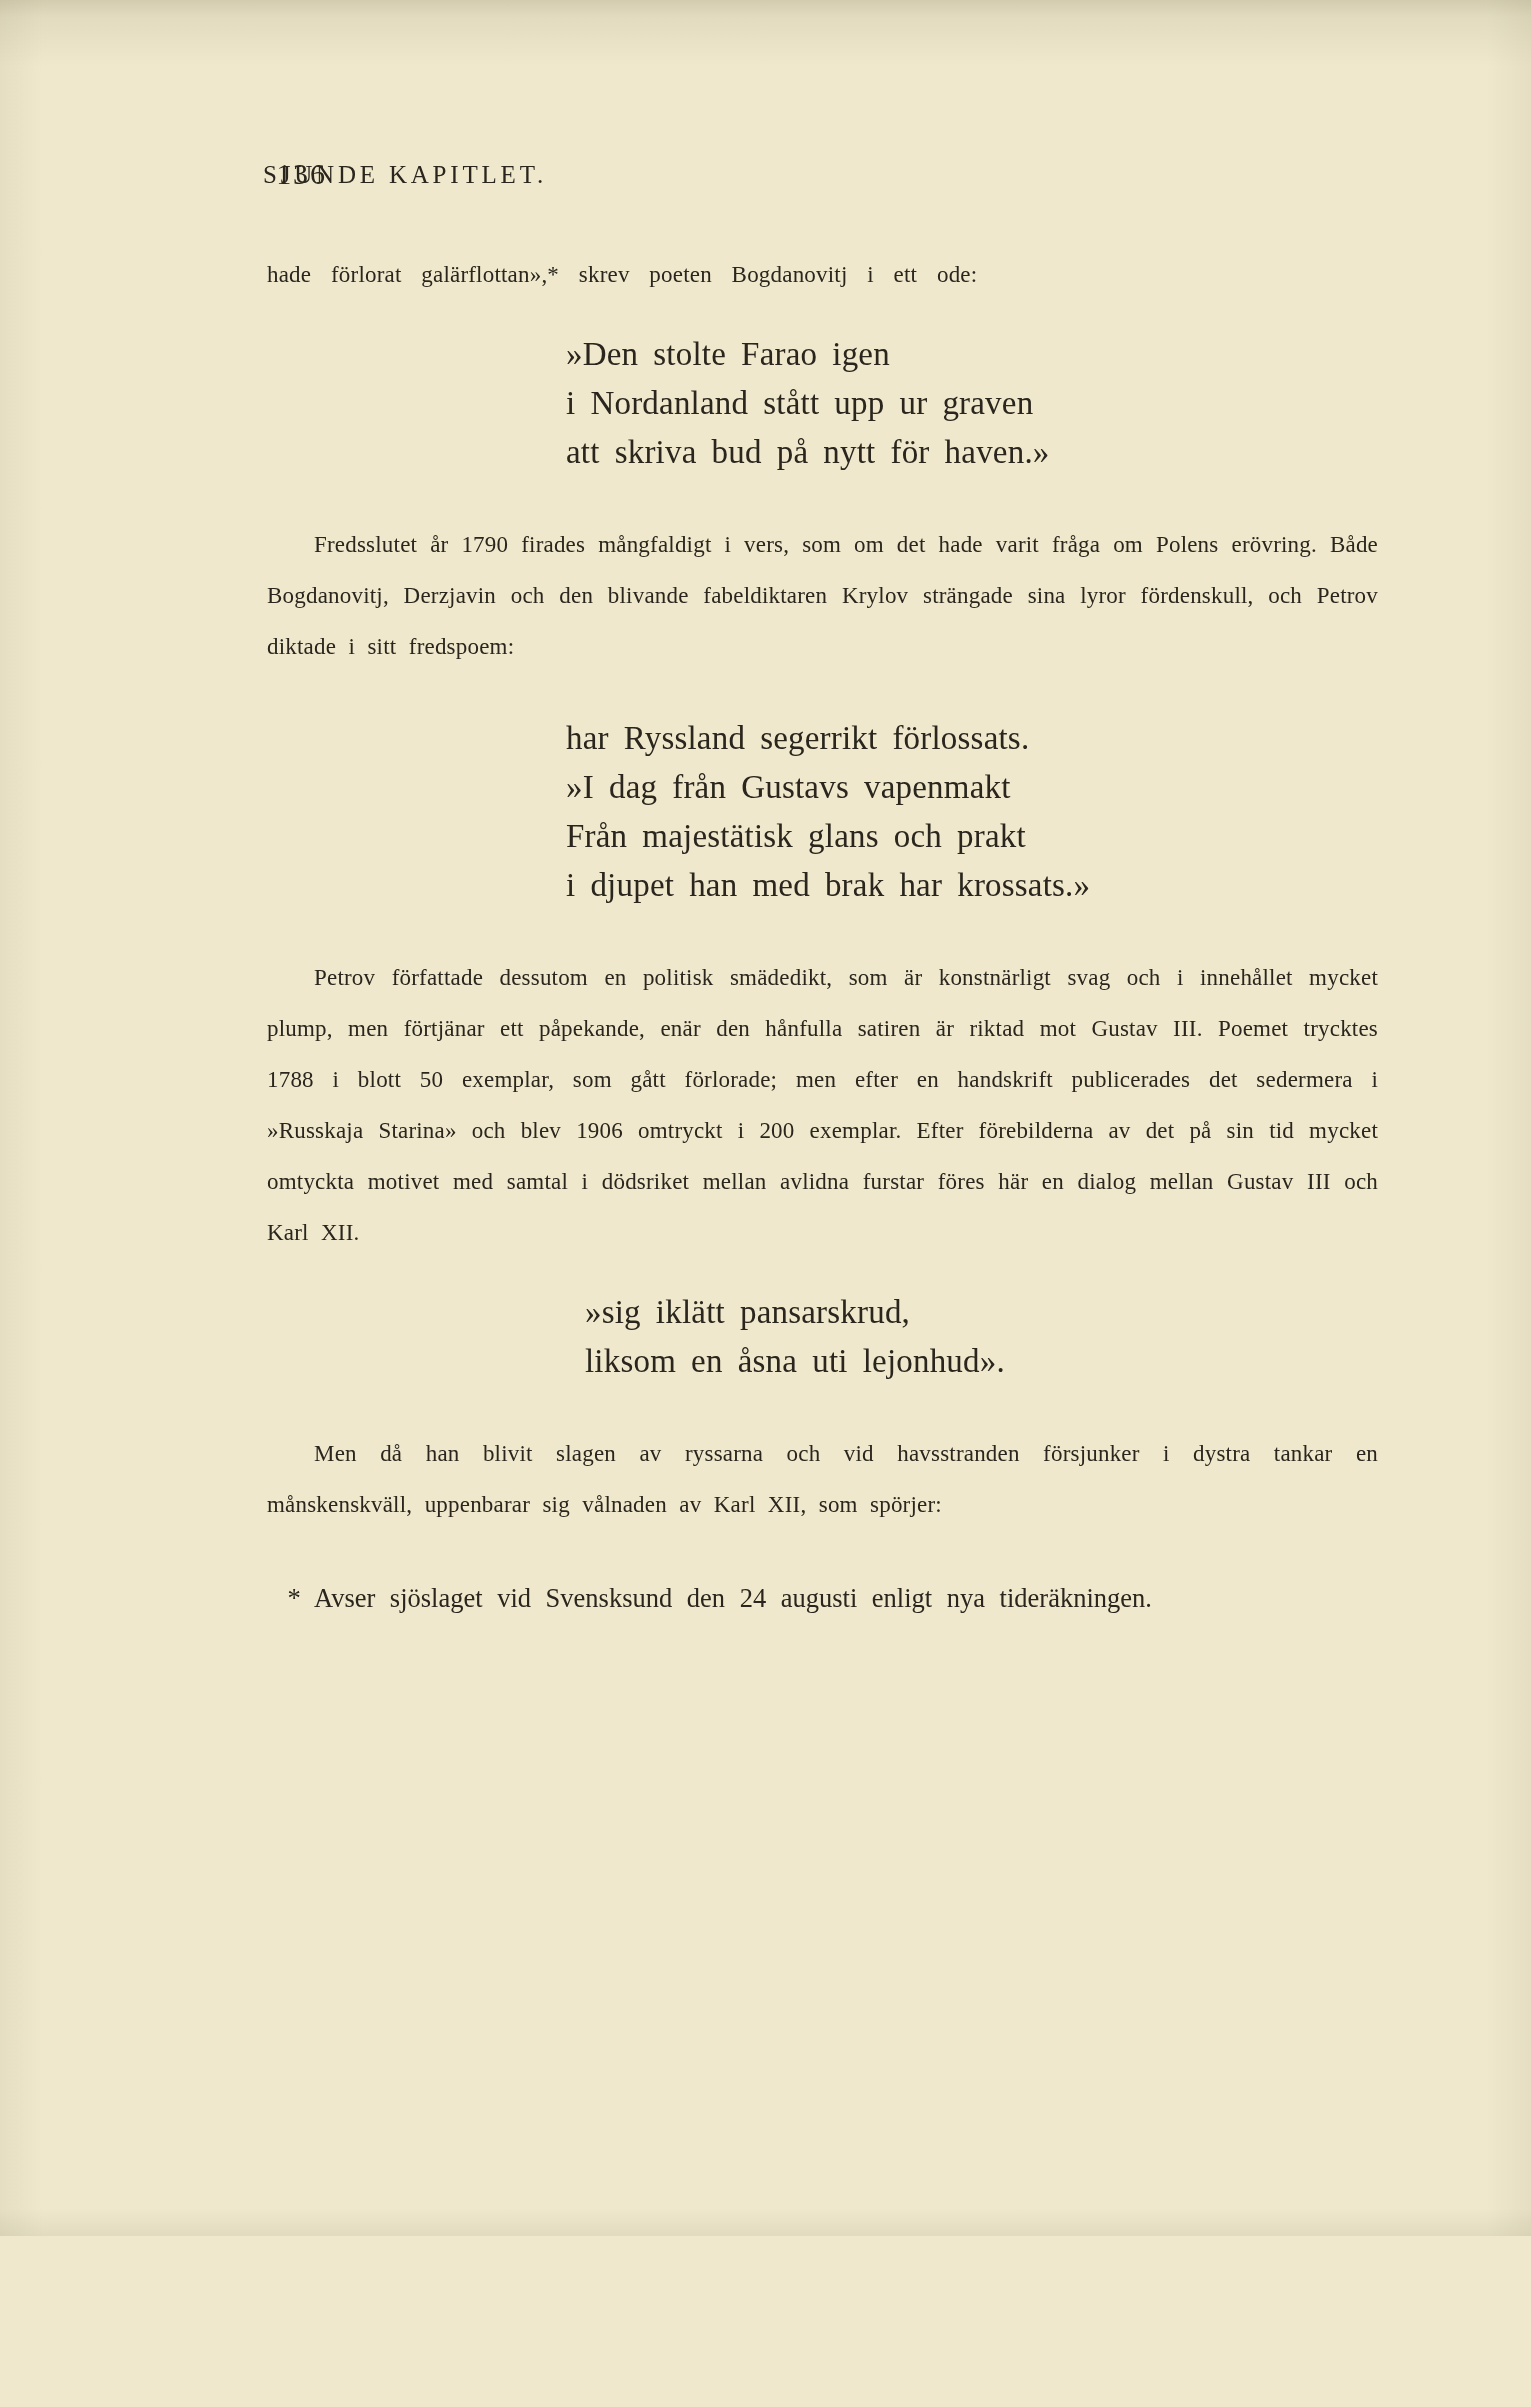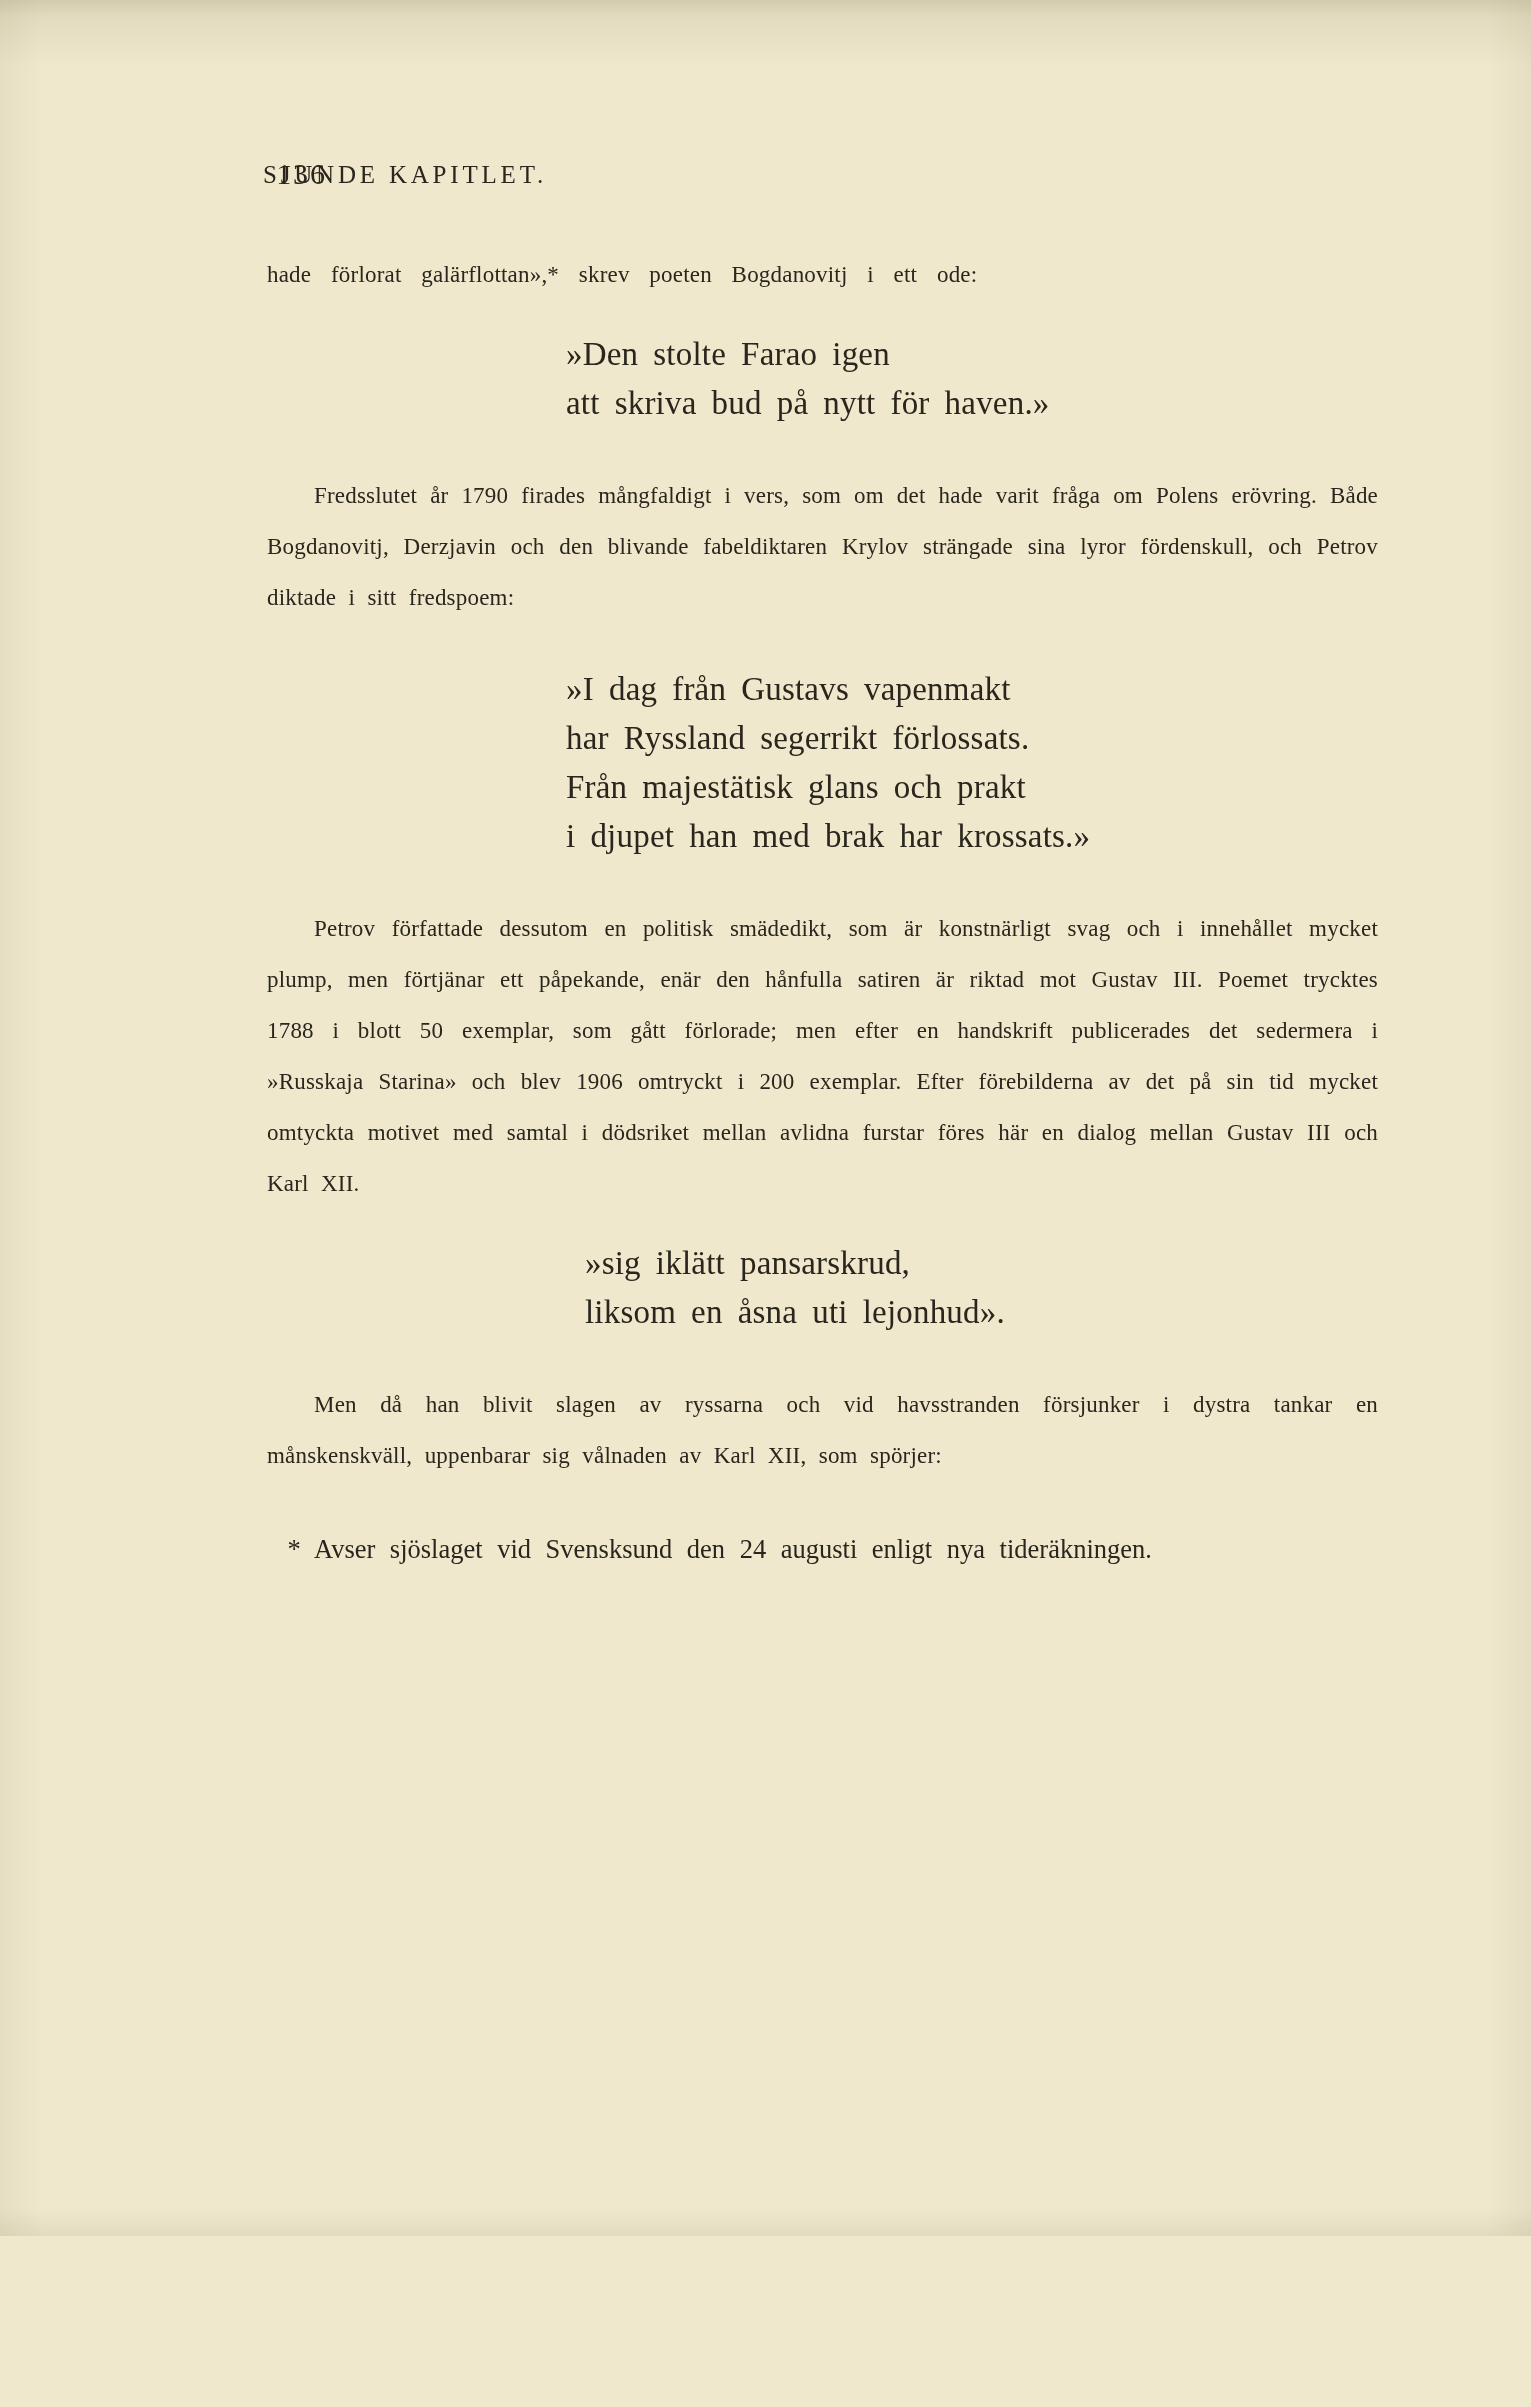--- a/index.html
+++ b/index.html
@@ -85,28 +85,29 @@
 
     <div class="header-row">
       <span class="page-number">136</span>
       <span class="chapter-title">SJUNDE KAPITLET.</span>
     </div>
 
     <p class="para continuation">hade förlorat galärflottan»,* skrev poeten Bogdanovitj i ett ode:</p>
 
     <div class="verse">
       <div>»Den stolte Farao igen</div>
+      <div>i Nordanland stått upp ur graven</div>
       <div>att skriva bud på nytt för haven.»</div>
     </div>
 
     <p class="para indent">Fredsslutet år 1790 firades mångfaldigt i vers, som om det hade varit fråga om Polens erövring. Både Bogdanovitj, Derzjavin och den blivande fabeldiktaren Krylov strängade sina lyror fördenskull, och Petrov diktade i sitt fredspoem:</p>
 
     <div class="verse gap-lg">
+      <div>har Ryssland segerrikt förlossats.</div>
       <div>»I dag från Gustavs vapenmakt</div>
-      <div>har Ryssland segerrikt förlossats.</div>
       <div>Från majestätisk glans och prakt</div>
       <div>i djupet han med brak har krossats.»</div>
     </div>
 
     <p class="para indent gap-lg">Petrov författade dessutom en politisk smädedikt, som är konstnärligt svag och i innehållet mycket plump, men förtjänar ett påpekande, enär den hånfulla satiren är riktad mot Gustav III. Poemet trycktes 1788 i blott 50 exemplar, som gått förlorade; men efter en handskrift publicerades det sedermera i »Russkaja Starina» och blev 1906 omtryckt i 200 exemplar. Efter förebilderna av det på sin tid mycket omtyckta motivet med samtal i dödsriket mellan avlidna furstar föres här en dialog mellan Gustav III och Karl XII.</p>
 
 
     <div class="verse short">
       <div>»sig iklätt pansarskrud,</div>
       <div>liksom en åsna uti lejonhud».</div>

